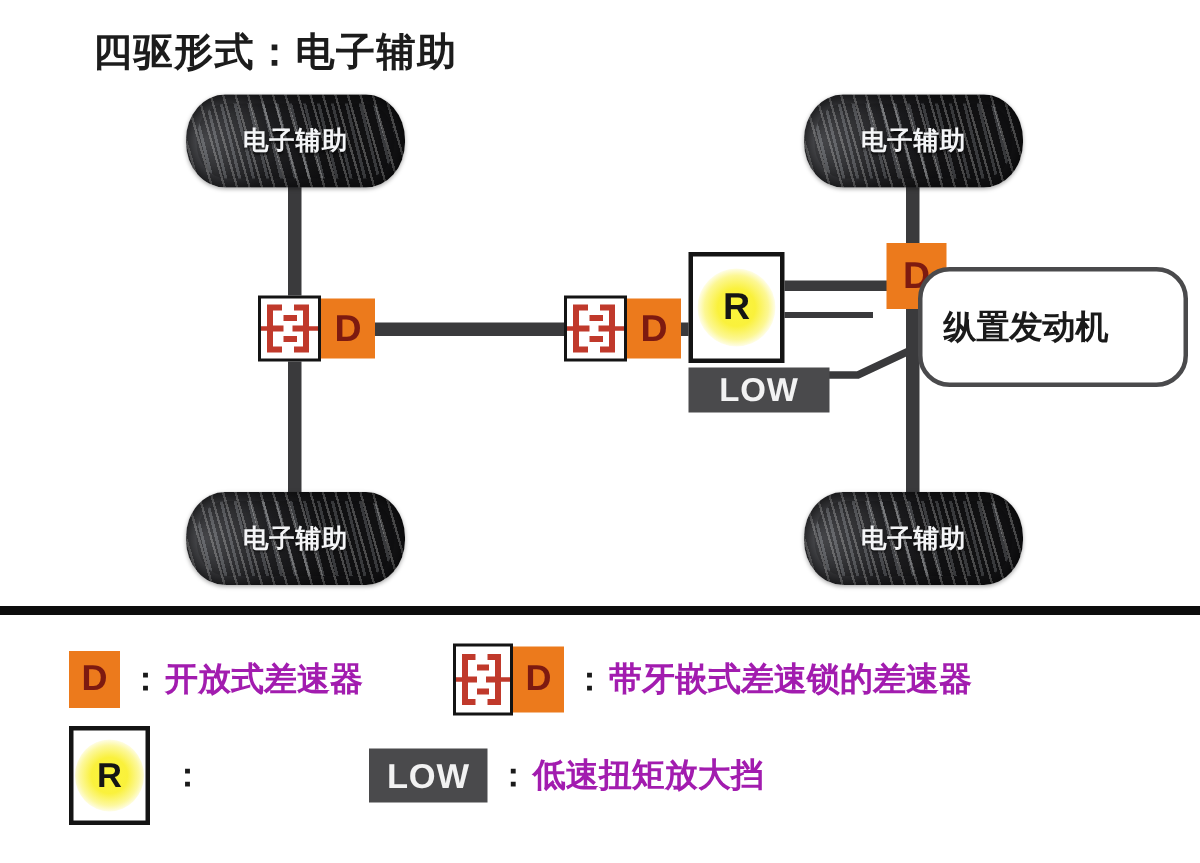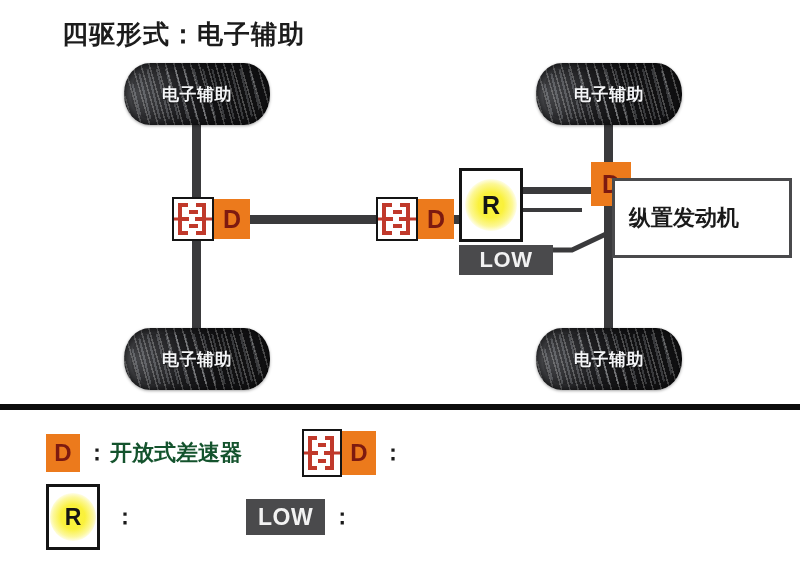--- a/index.html
+++ b/index.html
@@ -96,21 +96,21 @@
     padding-left:14px;font-size:22px;font-weight:700;color:#1a1a1a;white-space:nowrap;
   }
 
   
   #separator{position:absolute;left:0;top:404px;width:800px;height:6px;background:#0d0d0d;}
 
   
   #legend{position:absolute;left:0;top:414px;width:800px;height:161px;}
   .legend-row{position:absolute;left:0;width:800px;height:62px;}
   .legend-item{position:absolute;display:flex;align-items:center;height:62px;}
-  .legend-text{font-size:22px;font-weight:700;color:#14532d;white-space:nowrap;}
+  .legend-text{font-size:22px;font-weight:700;color:#a21caf;white-space:nowrap;}
   .legend-colon{font-size:22px;font-weight:700;color:#1a1a1a;padding:0 2px 0 6px;}
 
   .lg-d{
     width:34px;height:38px;background:#ec7a1c;
     display:flex;align-items:center;justify-content:center;
     color:#7d1a10;font-size:24px;font-weight:700;
   }
   .lg-lockbox{
     position:relative;width:40px;height:48px;background:#fff;
     border:2px solid #141414;box-sizing:border-box;
@@ -203,21 +203,21 @@
   <div class="diff-d" style="left:418px;top:199px;">D</div>
 
   <div id="transfer-case" style="left:459px;top:168px;">
     <div id="transfer-glow"></div>
     <div id="transfer-r">R</div>
   </div>
   <div id="low-badge" style="left:459px;top:245px;width:78px;">LOW</div>
 
   <div class="diff-d" style="left:591px;top:162px;width:40px;height:44px;">D</div>
 
-  <div id="engine-box" style="left:612px;top:178px;width:180px;height:80px;">
+  <div id="engine-box" style="left:612px;top:178px;width:180px;height:80px;border-radius:21px;">
     <span id="engine-label">纵置发动机</span>
   </div>
 </div>
 
 <div id="separator"></div>
 
 <div id="legend">
 
   <div class="legend-row" style="top:8px;">
     <div class="legend-item" style="left:46px;">
@@ -235,30 +235,32 @@
             <path d="M21,7 L28,7 L28,37 L21,37"></path>
             <path d="M28,22 L20,22"></path>
             <path d="M14,14 L22,14"></path>
             <path d="M14,30 L22,30"></path>
           </g>
           <path d="M0,22 L6,22 M28,22 L36,22" stroke="#c0392b" stroke-width="3"></path>
         </svg>
       </div>
       <div class="lg-d" style="height:44px;">D</div>
       <span class="legend-colon">：</span>
+      <span class="legend-text">带牙嵌式差速锁的差速器</span>
     </div>
   </div>
 
   <div class="legend-row" style="top:72px;">
     <div class="legend-item" style="left:46px;">
       <div class="lg-rbox">
         <div class="lg-rglow"></div>
         <div class="lg-rtext">R</div>
       </div>
       <span class="legend-colon" style="padding-left:14px;">：</span>
     </div>
 
     <div class="legend-item" style="left:246px;">
       <div class="lg-low">LOW</div>
       <span class="legend-colon">：</span>
+      <span class="legend-text">低速扭矩放大挡</span>
     </div>
   </div>
 </div>
 
 </body></html>

